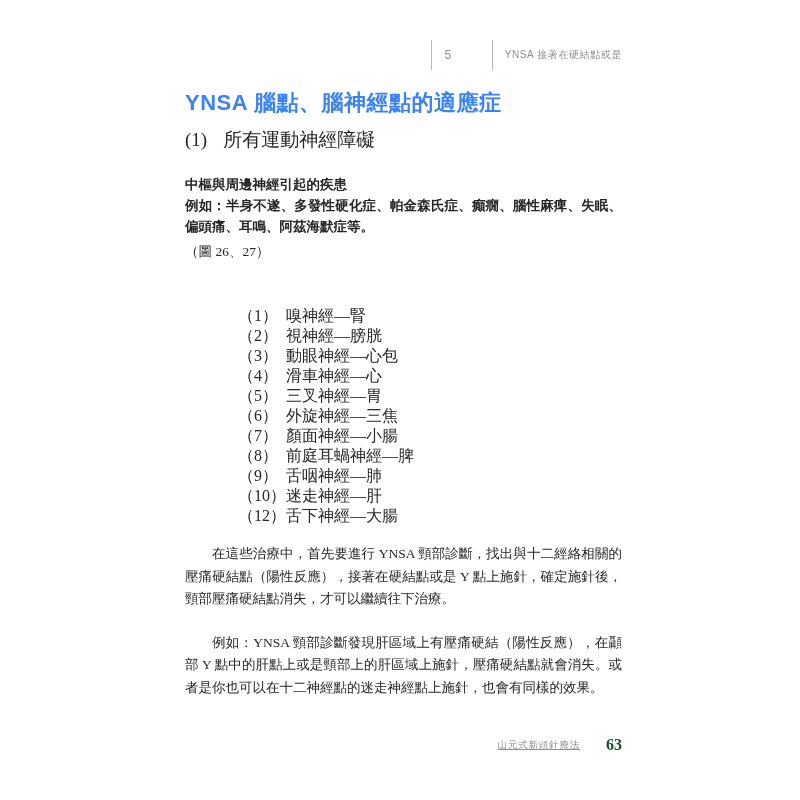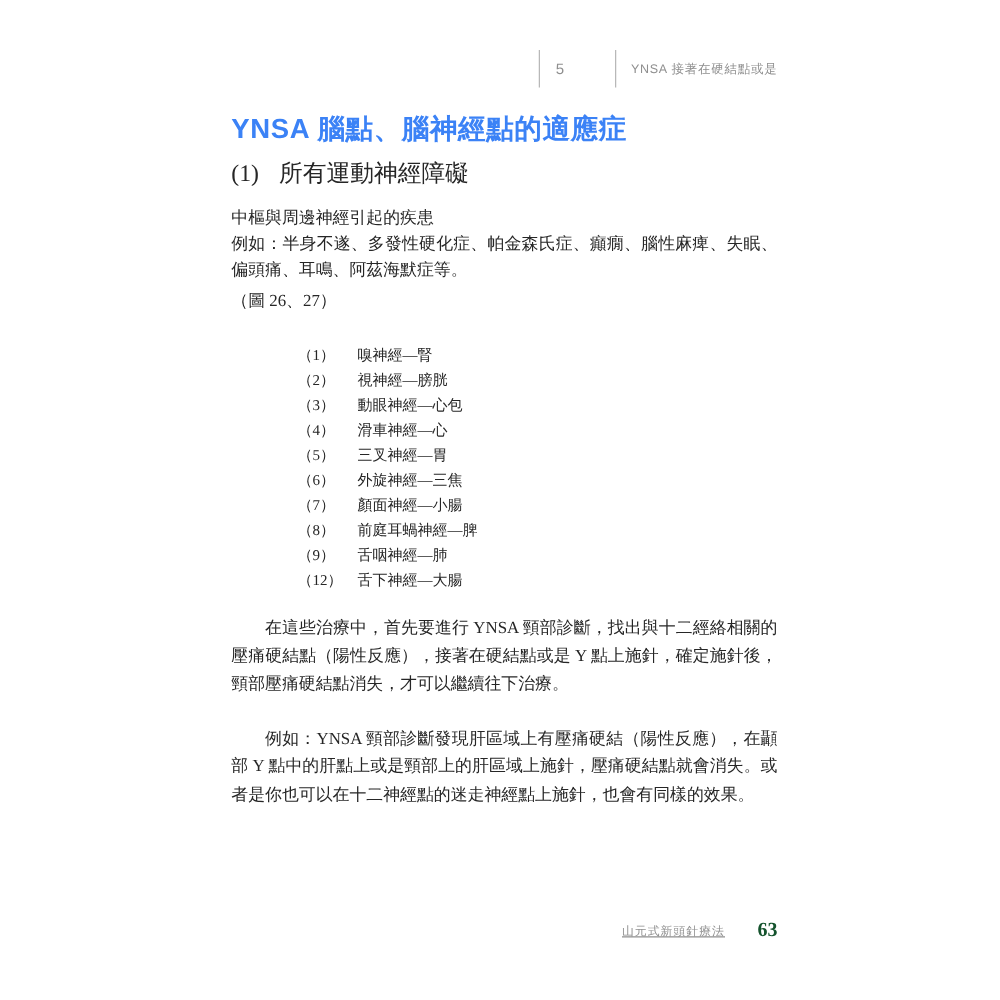--- a/index.html
+++ b/index.html
@@ -52,35 +52,36 @@
     color: #3b82f6;
     letter-spacing: 0.5px;
   }
   .section-head {
     margin-top: 12px;
     font-size: 19px;
     line-height: 20px;
   }
   .section-head .sec-num { display: inline-block; margin-right: 16px; }
   .intro {
-    margin-top: 13px;
+    margin-top: 24px;
     font-size: 13.5px;
     line-height: 21px;
     text-align: justify;
+    font-weight: bold;
   }
   .figure-ref {
     margin-top: 5px;
     font-size: 13.5px;
     line-height: 20px;
   }
   .nerve-list {
-    margin-top: 23px;
+    margin-top: 44px;
     margin-left: 53px;
     list-style: none;
-    font-size: 12px;
+    font-size: 16px;
     line-height: 20px;
   }
   .nerve-list li { white-space: nowrap; }
   .nerve-list .num {
     display: inline-block;
     width: 48px;
   }
   .body-para {
     font-size: 13.5px;
     line-height: 22.5px;
@@ -143,20 +144,21 @@
     <ul class="nerve-list">
       <li><span class="num">（1）</span><span>嗅神經—腎</span></li>
       <li><span class="num">（2）</span><span>視神經—膀胱</span></li>
       <li><span class="num">（3）</span><span>動眼神經—心包</span></li>
       <li><span class="num">（4）</span><span>滑車神經—心</span></li>
       <li><span class="num">（5）</span><span>三叉神經—胃</span></li>
       <li><span class="num">（6）</span><span>外旋神經—三焦</span></li>
       <li><span class="num">（7）</span><span>顏面神經—小腸</span></li>
       <li><span class="num">（8）</span><span>前庭耳蝸神經—脾</span></li>
       <li><span class="num">（9）</span><span>舌咽神經—肺</span></li>
+      <li><span class="num">（10）</span><span>迷走神經—肝</span></li>
       <li><span class="num">（12）</span><span>舌下神經—大腸</span></li>
     </ul>
 
     <p class="body-para para-1">在這些治療中，首先要進行 YNSA 頸部診斷，找出與十二經絡相關的壓痛硬結點（陽性反應），接著在硬結點或是 Y 點上施針，確定施針後，頸部壓痛硬結點消失，才可以繼續往下治療。</p>
     <p class="body-para para-2">例如：YNSA 頸部診斷發現肝區域上有壓痛硬結（陽性反應），在顳部 Y 點中的肝點上或是頸部上的肝區域上施針，壓痛硬結點就會消失。或者是你也可以在十二神經點的迷走神經點上施針，也會有同樣的效果。</p>
 
   </main>
 
   <footer class="page-footer">
     <span class="book-title">山元式新頭針療法</span>

